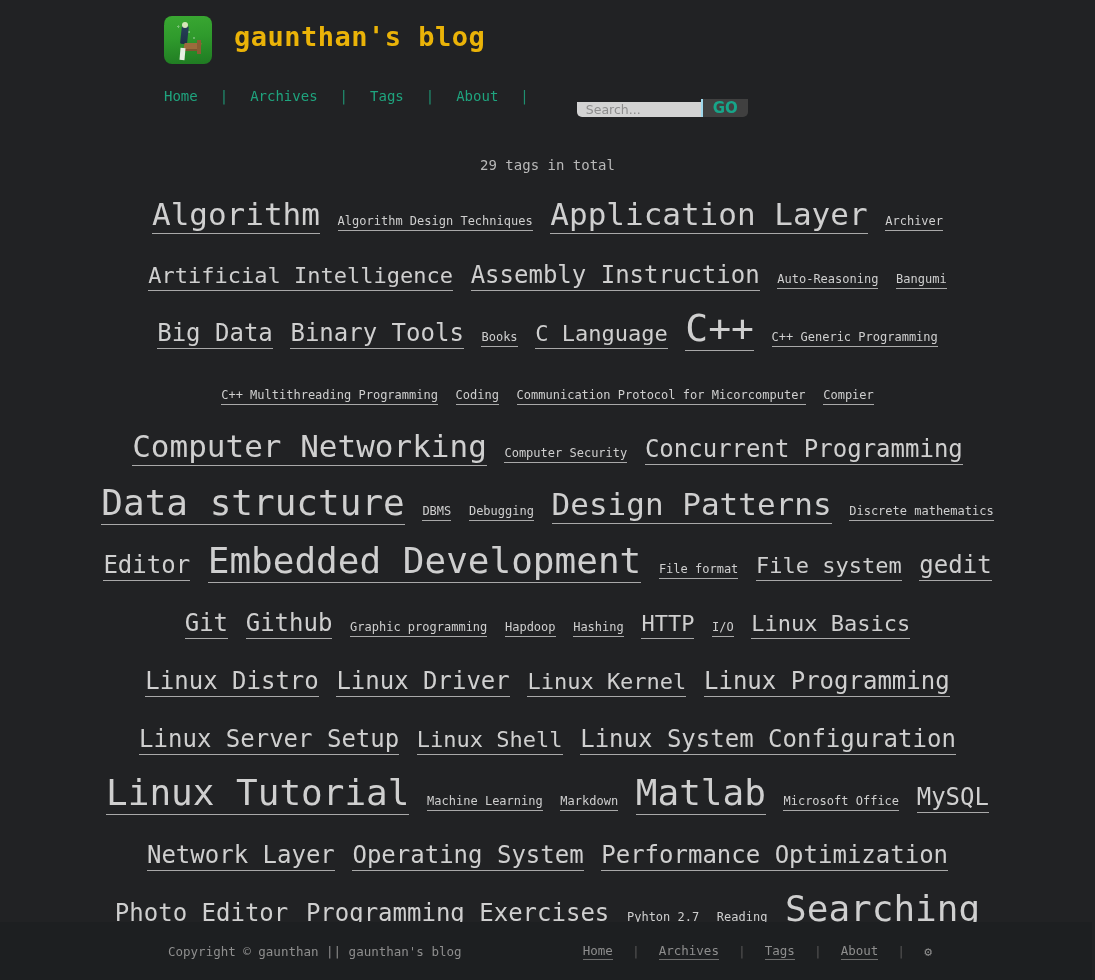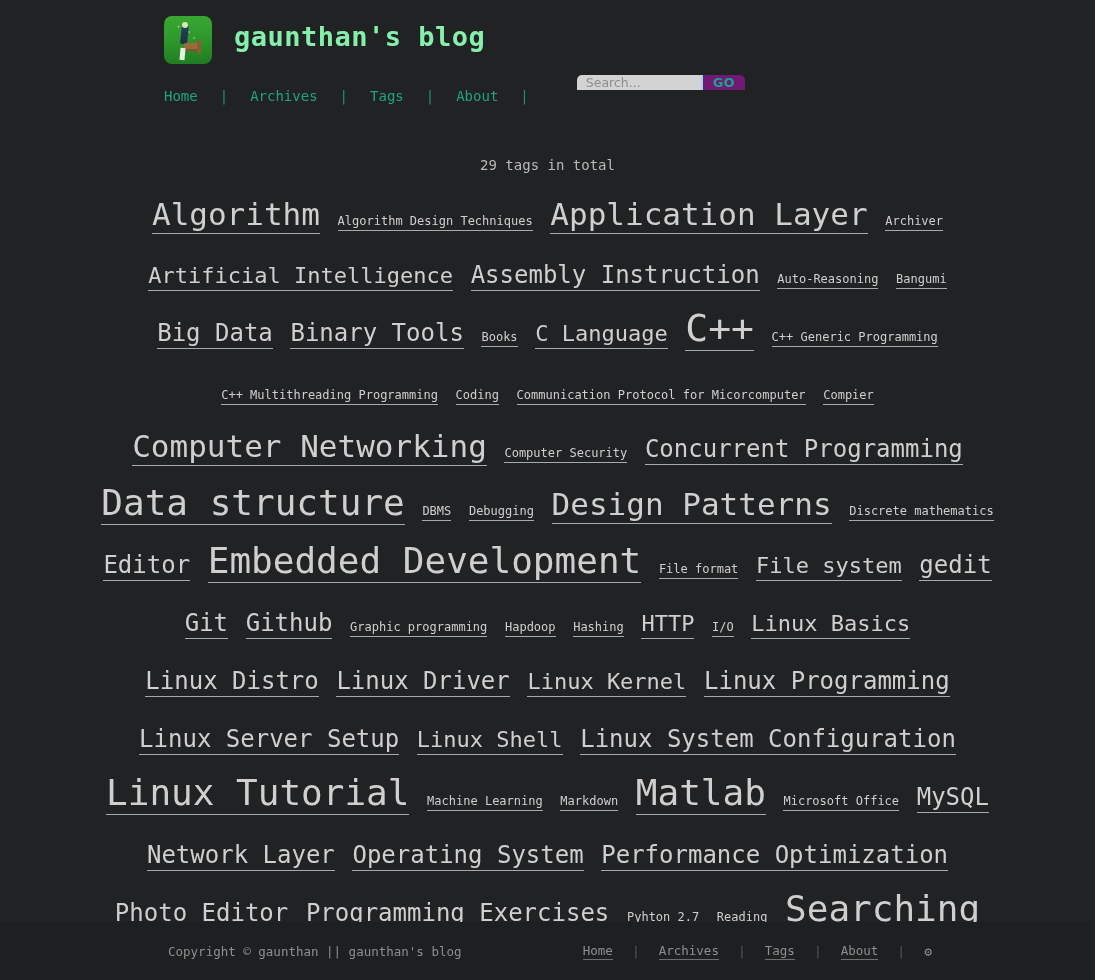--- a/index.html
+++ b/index.html
@@ -75,21 +75,21 @@
     width: 4px; height: 14px;
     background: #8a5d34;
   }
 
   .header-text {
     margin-left: 22px;
   }
   #site-title {
     font-size: 27px;
     font-weight: bold;
-    color: #86efac;
+    color: #eab308;
     letter-spacing: 0.5px;
     line-height: 1.0;
     margin: 7px 0 0 0;
     font-family: "DejaVu Sans Mono", "Liberation Mono", monospace;
   }
   #site-subtitle {
     font-size: 13.5px;
     color: #c4c4c4;
     margin-top: 13px;
     font-family: "DejaVu Sans", "Liberation Sans", sans-serif;
@@ -113,42 +113,42 @@
     white-space: nowrap;
   }
   .nav-sep {
     color: #1fa47e;
     font-size: 14px;
     margin: 0 22px;
     opacity: 0.85;
   }
   #search-form {
     display: flex;
-    align-items: flex-start;
+    align-items: flex-end;
     margin-left: 26px;
     border-radius: 5px;
     overflow: hidden;
     height: 42px;
   }
   #search-input {
     width: 106px;
     border: none;
     outline: none;
     background: #d3d3d3;
     color: #333;
     font-size: 12.5px;
     padding: 0 9px;
     font-family: "DejaVu Sans", "Liberation Sans", sans-serif;
   }
   #search-input::placeholder { color: #8d8d8d; }
   #search-go {
     border: none;
-    background: #701a75;
+    background: #404040;
     color: #17a589;
-    font-size: 13px;
+    font-size: 15px;
     font-weight: bold;
     padding: 0 10px;
     cursor: pointer;
     border-left: 2px solid #9fd8ec;
     font-family: "DejaVu Sans", "Liberation Sans", sans-serif;
   }
 
   
   #tag-cloud-section {
     margin-top: 46px;

